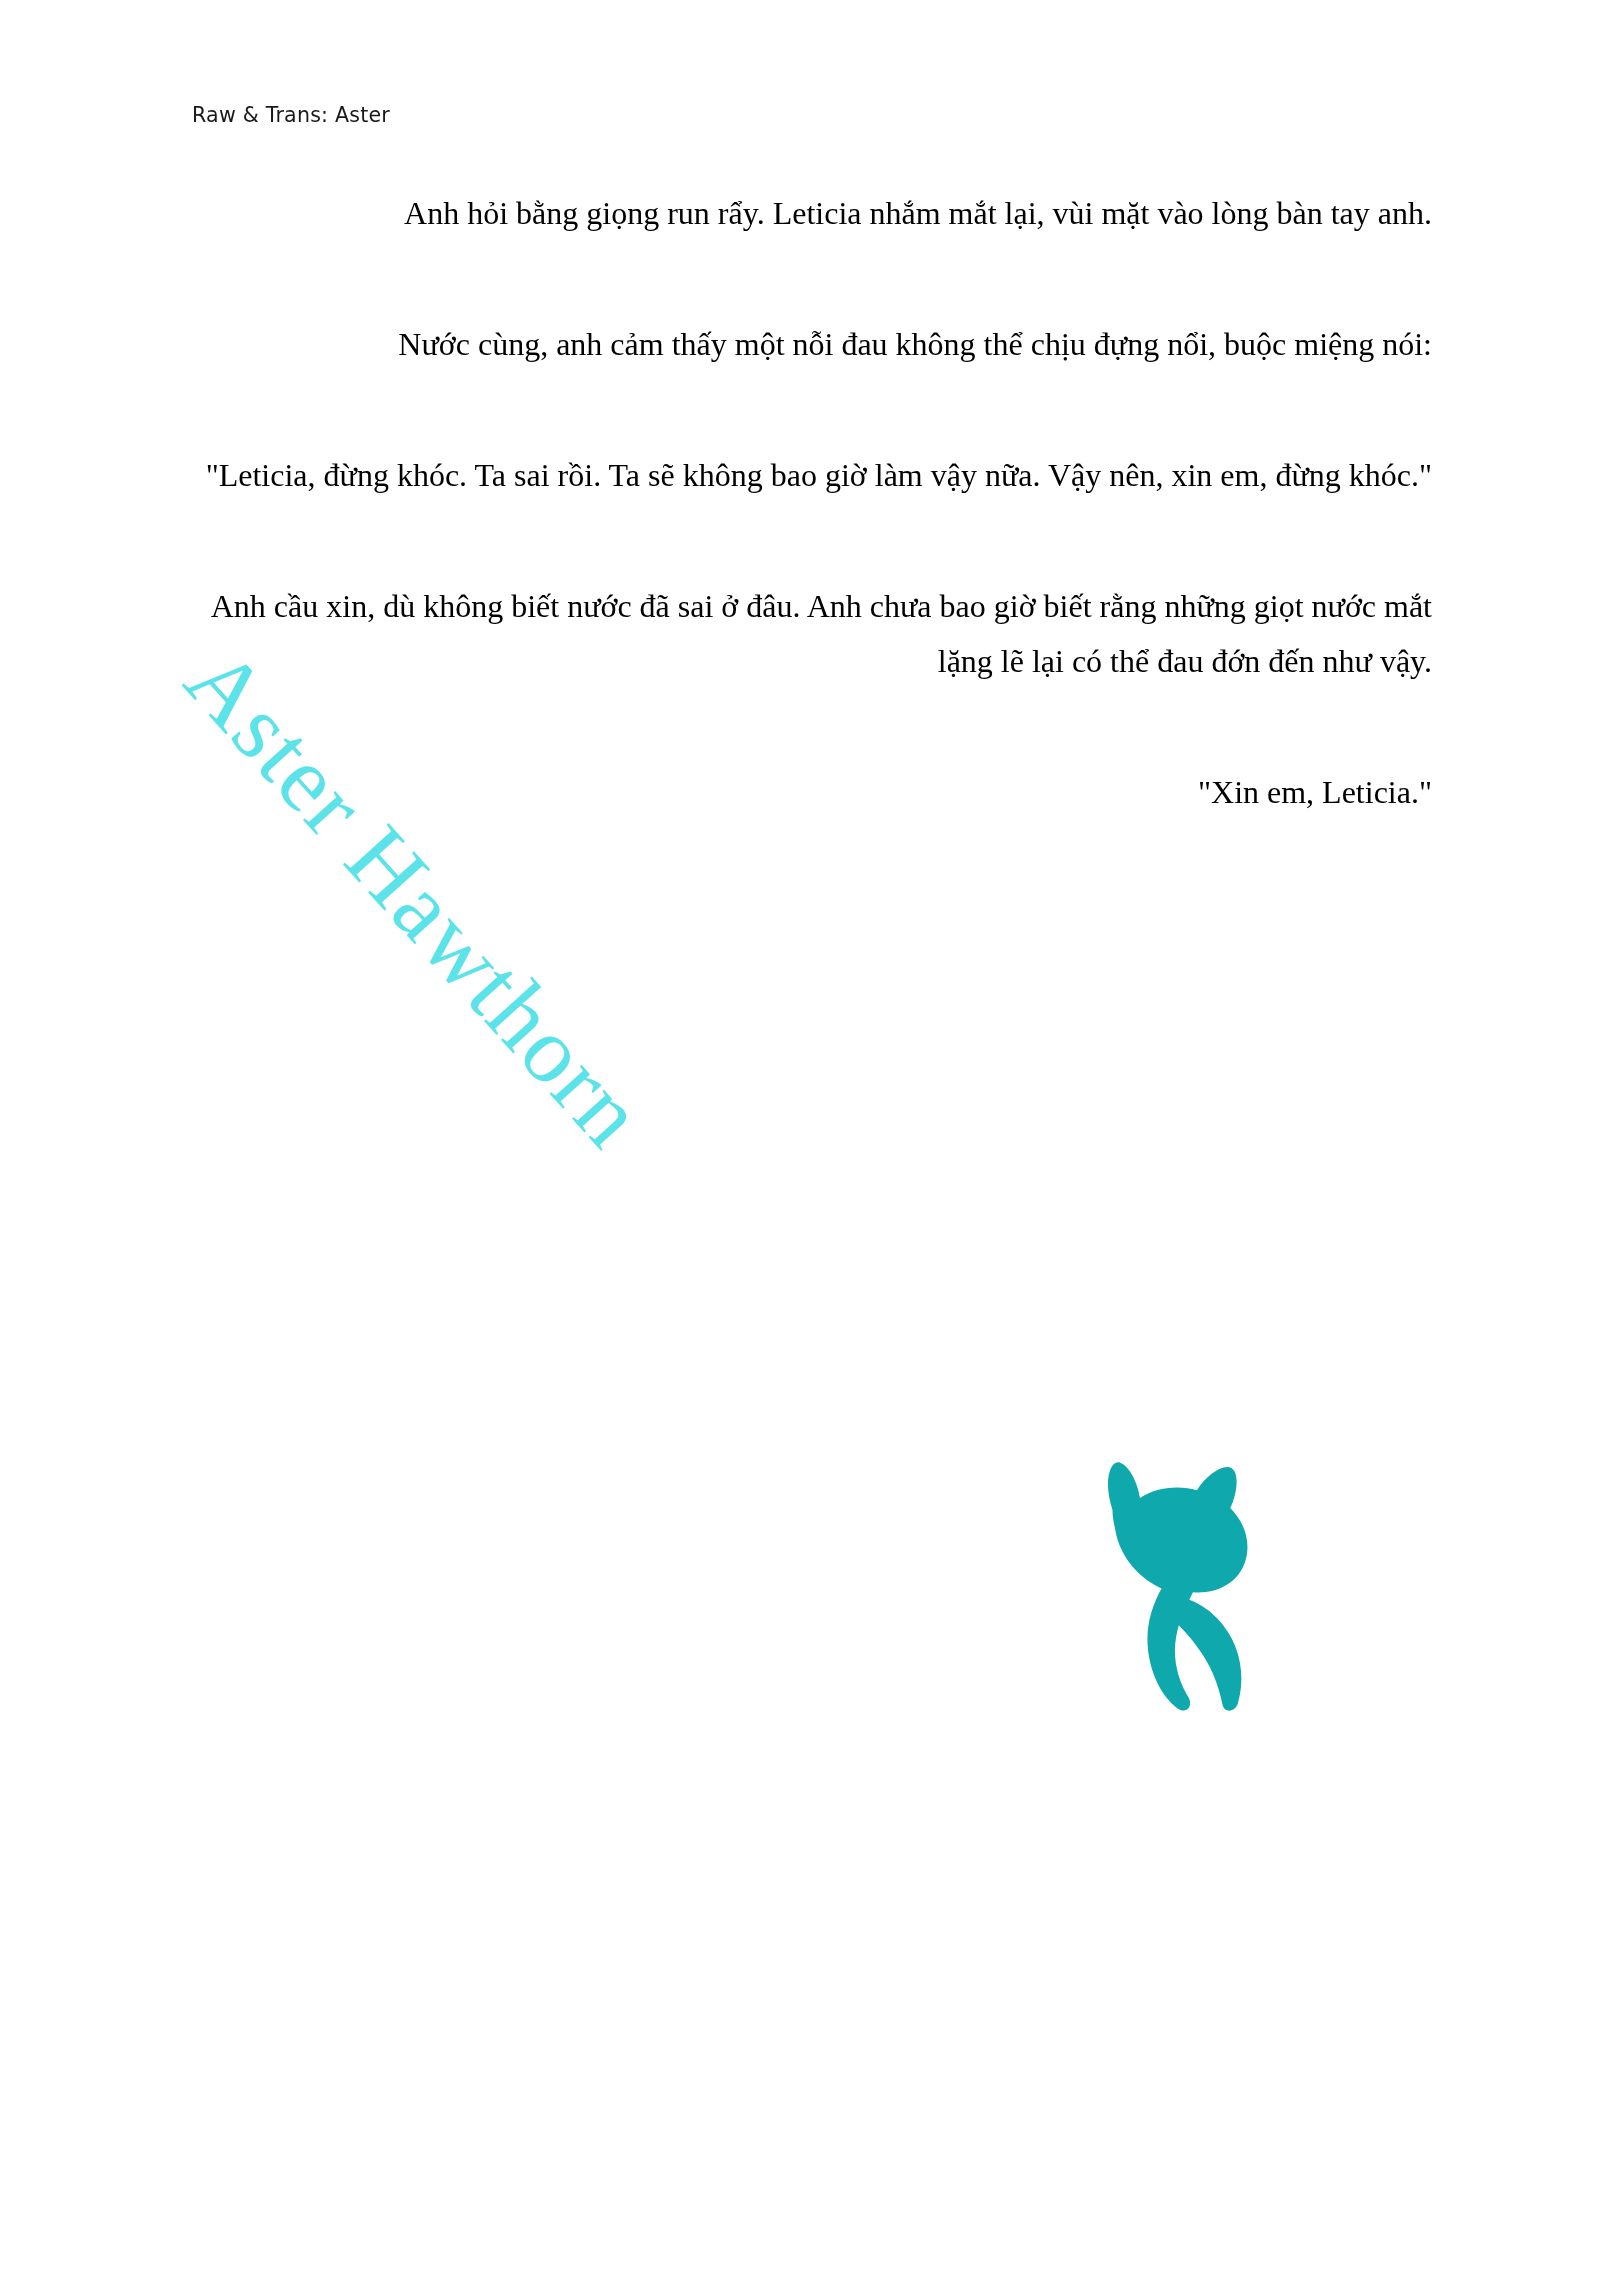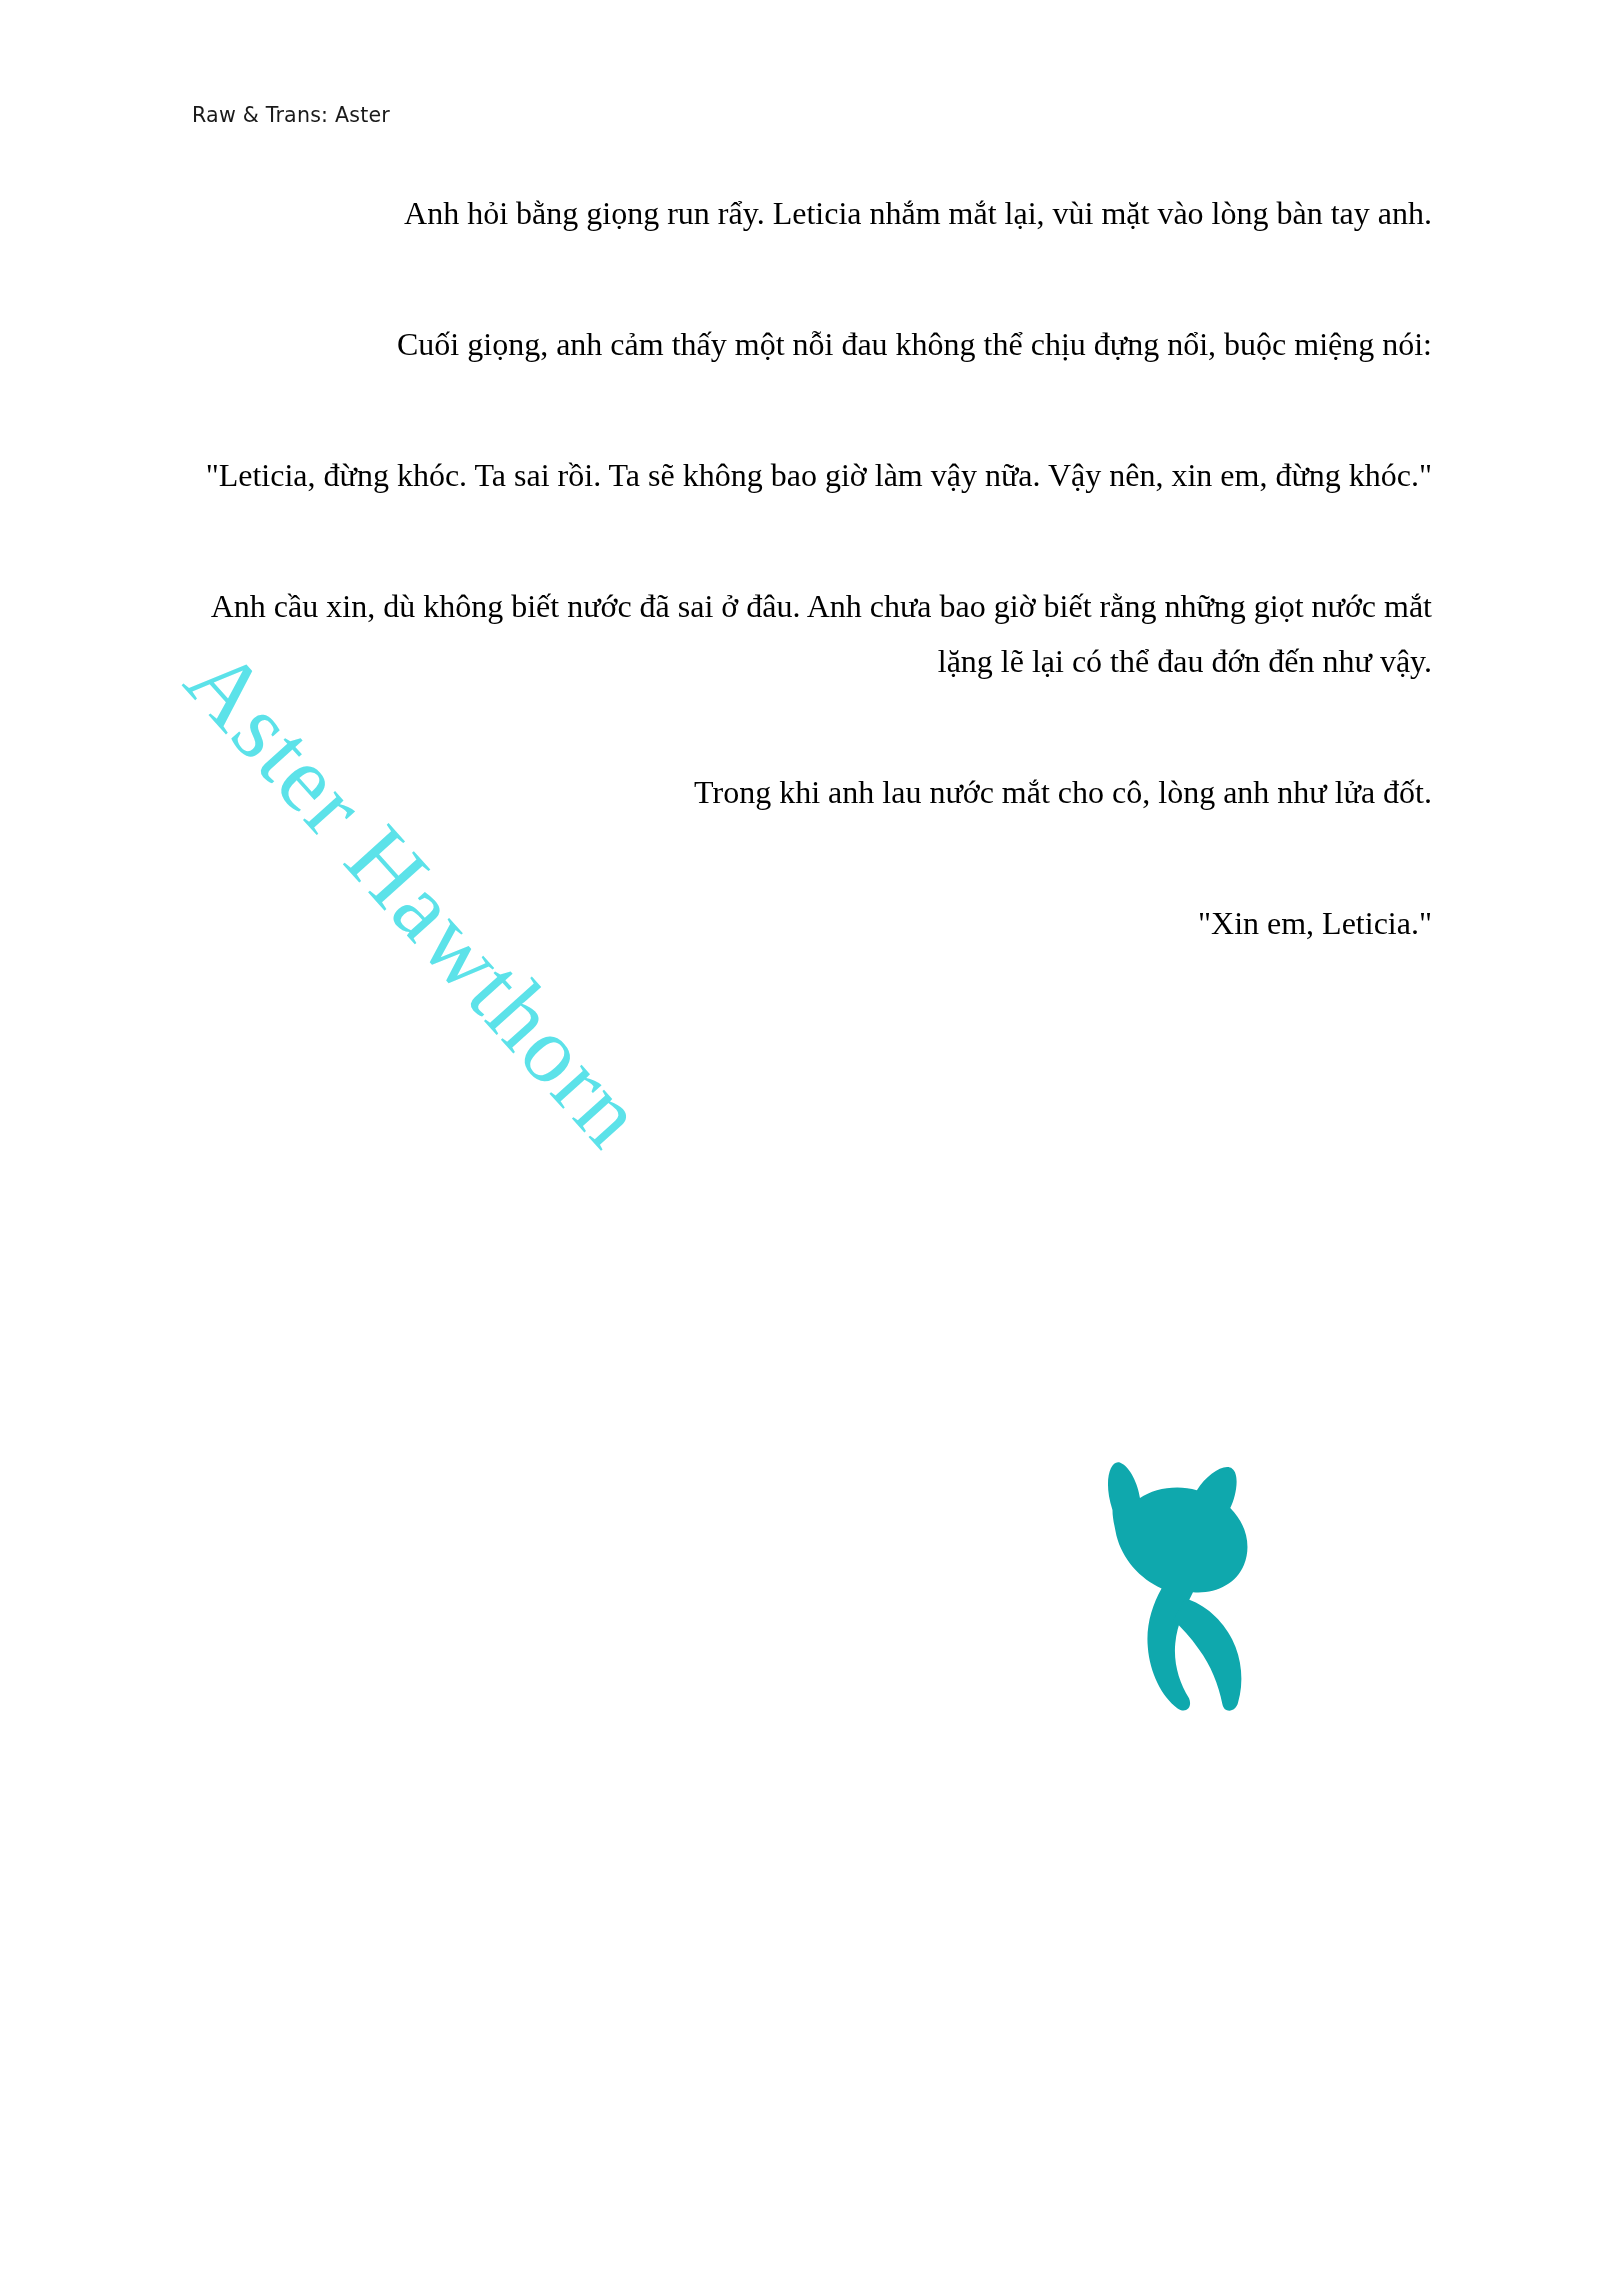--- a/index.html
+++ b/index.html
@@ -64,24 +64,23 @@
 </style>
 </head>
 <body>
 
 <div class="page">
 
   <div class="header">Raw &amp; Trans: Aster</div>
 
   <div class="body-text">
     <p>Anh hỏi bằng giọng run rẩy. Leticia nhắm mắt lại, vùi mặt vào lòng bàn tay anh.</p>
-    <p>Cuối giọng, anh cảm thấy một nỗi đau không thể chịu đựng nổi, buộc miệng nói:</p>
+    <p>Nước cùng, anh cảm thấy một nỗi đau không thể chịu đựng nổi, buộc miệng nói:</p>
     <p>"Leticia, đừng khóc. Ta sai rồi. Ta sẽ không bao giờ làm vậy nữa. Vậy nên, xin em, đừng khóc."</p>
     <p>Anh cầu xin, dù không biết nước đã sai ở đâu. Anh chưa bao giờ biết rằng những giọt nước mắt lặng lẽ lại có thể đau đớn đến như vậy.</p>
-    <p>Trong khi anh lau nước mắt cho cô, lòng anh như lửa đốt.</p>
     <p>"Xin em, Leticia."</p>
   </div>
 
   <div class="watermark">Aster Hawthorn</div>
 
   <div class="cat-mark">
     <svg viewBox="0 0 220 270" width="216" height="265" aria-hidden="true">
       <g fill="#0fa8ad">
         <path d="M30 60 C20 30 28 8 38 12 C48 16 56 34 58 48 C72 38 96 34 116 40 C126 24 144 12 152 18 C160 24 156 46 150 58 C166 74 172 96 164 116 C156 136 134 146 112 144 C104 160 96 176 94 196 C92 216 98 236 108 252 C112 262 104 268 96 262 C80 250 68 226 66 200 C64 178 70 158 80 140 C58 130 40 110 34 86 C32 76 30 68 30 60 Z"></path>
         <path d="M104 150 C124 156 142 172 152 192 C162 212 164 236 158 256 C156 266 144 268 142 258 C138 238 130 218 118 202 C110 190 100 180 92 172 Z"></path>

